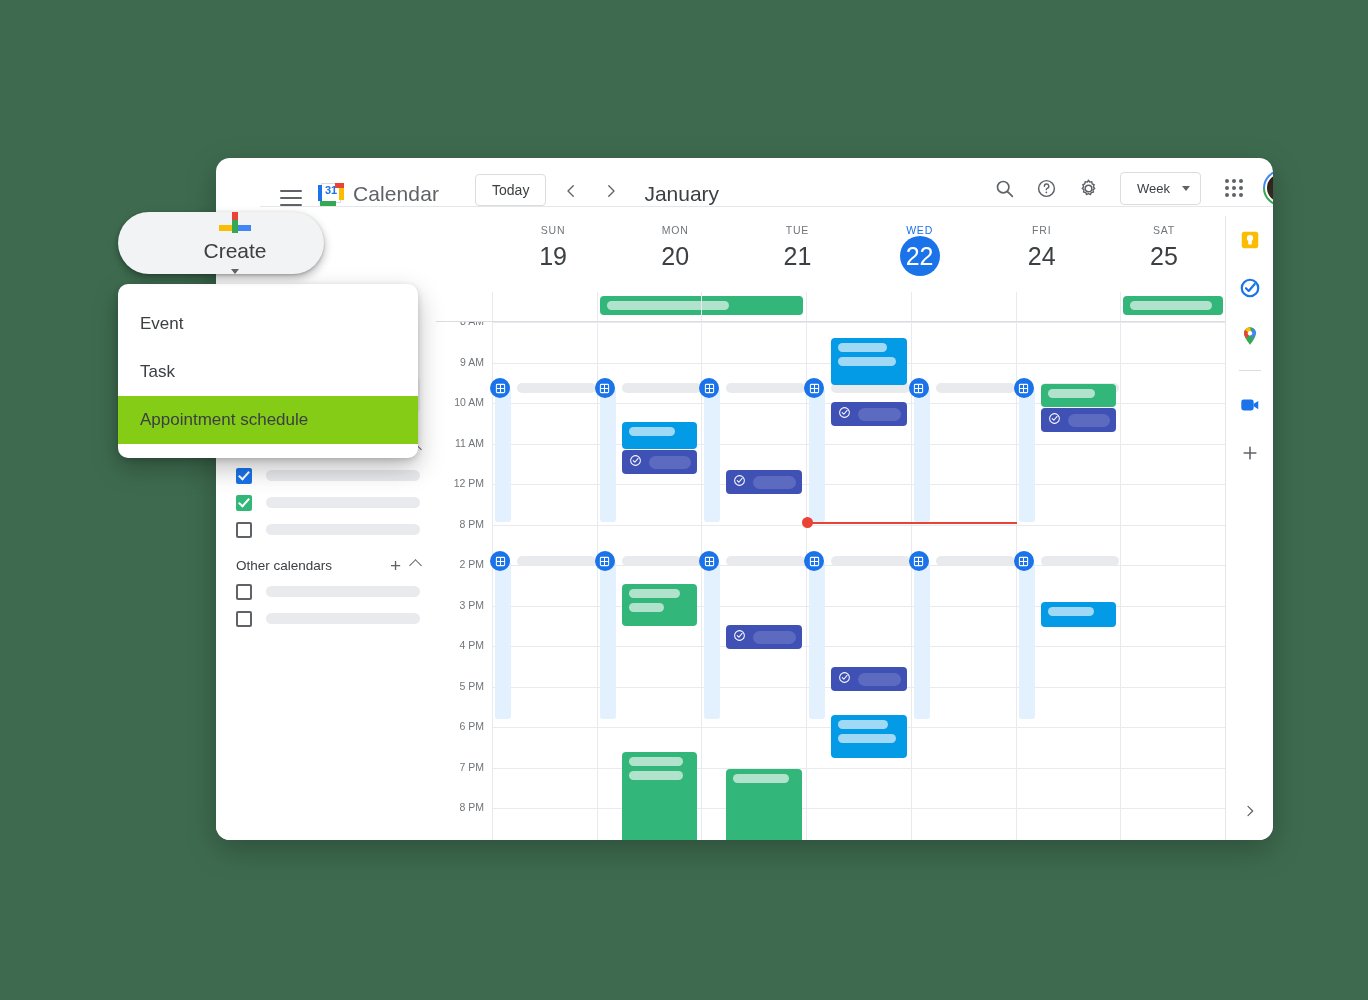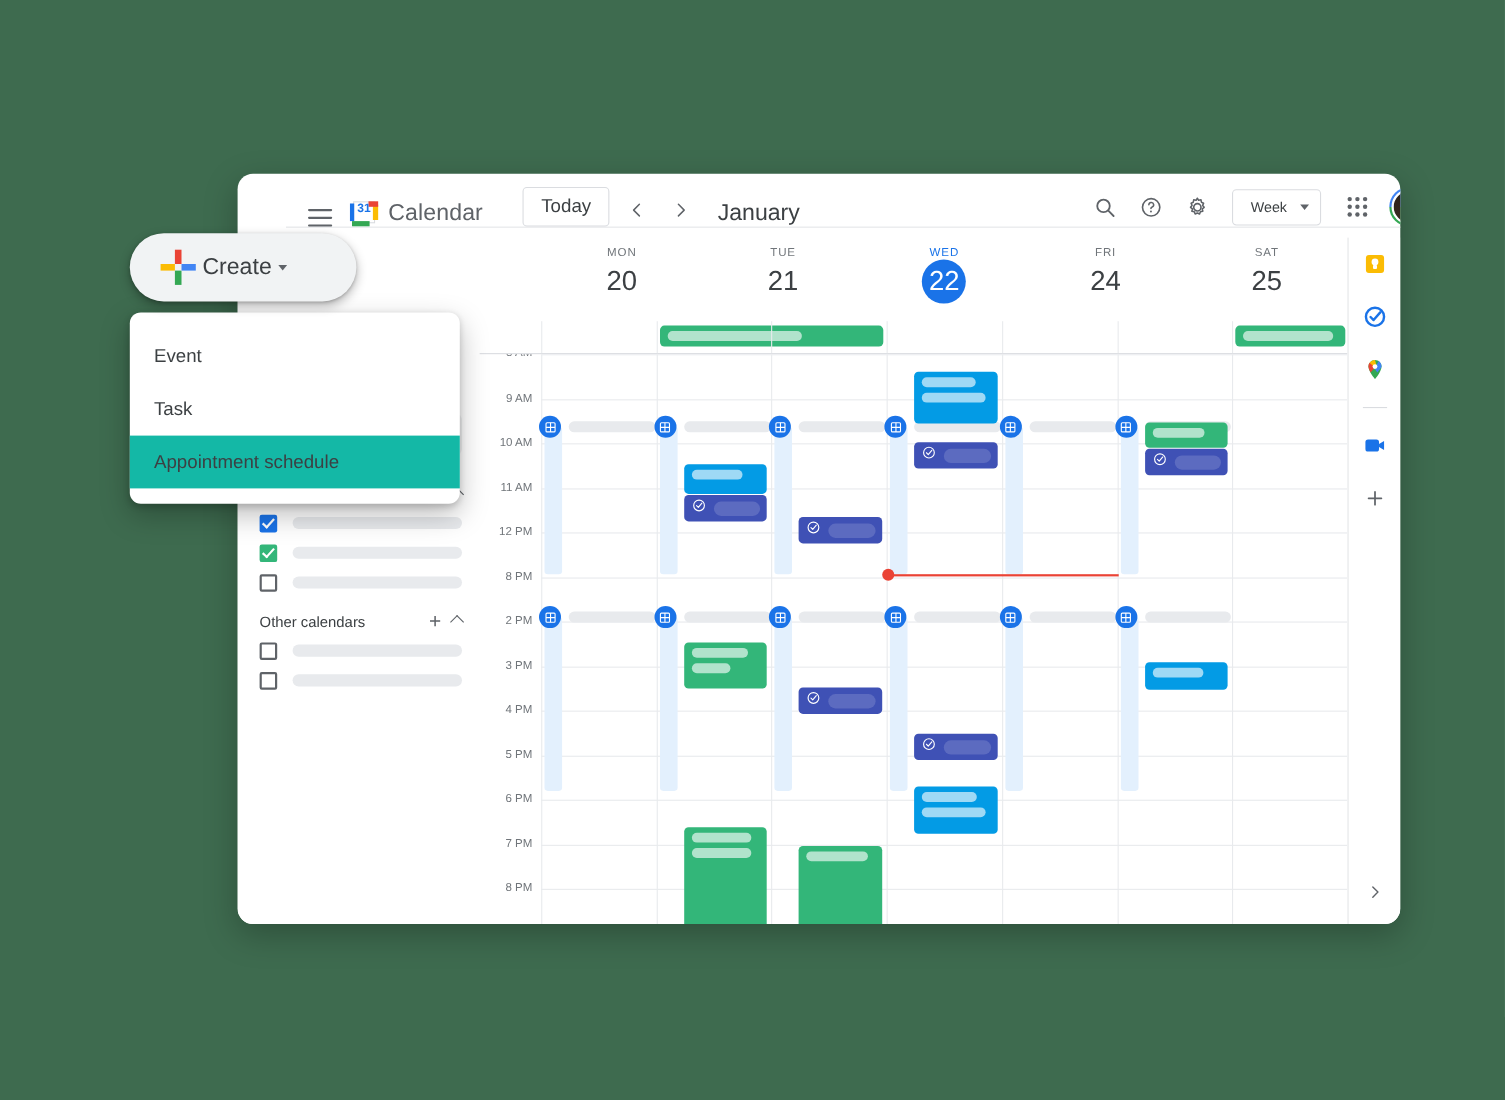--- a/index.html
+++ b/index.html
@@ -35,21 +35,21 @@
   .gcal-logo .body { left:3px; top:3px; width:20px; height:20px; background:#fff; border:1px solid #dadce0;}
   .gcal-logo .blue { left:0; top:5px; width:4px; height:16px; background:#1a73e8; }
   .gcal-logo .green { left:2px; bottom:0; width:16px; height:5px; background:#34a853; }
   .gcal-logo .yellow { right:0; top:6px; width:5px; height:14px; background:#fbbc04; }
   .gcal-logo .red { right:0; top:3px; width:9px; height:5px; background:#ea4335; }
   .gcal-logo .num { position:absolute; left:0; top:4px; width:26px; text-align:center; font-size:11px; font-weight:700; color:#1a73e8; z-index:5;}
   .brand { margin-left: 9px; font-size: 21px; color: #5f6368; letter-spacing:.1px;}
   .today-btn {
     margin-left: 36px; padding: 7px 16px;
     border: 1px solid #dadce0; border-radius: 4px;
-    font-size: 17px; color: #3c4043; background: #fff; cursor: pointer;
+    font-size: 14px; color: #3c4043; background: #fff; cursor: pointer;
   }
   .navarrow {
     width: 30px; height: 30px; margin-left: 10px;
     display:flex; align-items:center; justify-content:center;
     border-radius: 50%; cursor:pointer; color:#5f6368;
   }
   .navarrow:first-of-type { margin-left: 18px; }
   .month-label { margin-left: 18px; font-size: 21px; color: #3c4043; }
   .topbar-right { margin-left: auto; display:flex; align-items:center; padding-right: 18px; }
   .iconbtn { width: 36px; height: 36px; margin-left: 6px; display:flex; align-items:center; justify-content:center; border-radius:50%; cursor:pointer; color:#5f6368;}
@@ -137,38 +137,38 @@
   .rail-icon { width:48px; height:48px; display:flex; align-items:center; justify-content:center; cursor:pointer; }
   .rail-div { width:22px; height:1px; background:#dadce0; margin:10px auto; }
   .rail-expand { position:absolute; bottom:14px; left:0; width:48px; height:30px; display:flex; align-items:center; justify-content:center; color:#5f6368; cursor:pointer;}
 
   
   #create-fab {
     position:absolute; left:118px; top:212px; width:206px; height:62px;
     background:#f1f3f4; border-radius:31px;
     display:flex; align-items:center; padding-left:28px; gap:6px;
     box-shadow: 0 4px 10px rgba(0,0,0,.30), 0 1px 3px rgba(0,0,0,.2);
-    cursor:pointer; z-index:60;
+    cursor:pointer; z-index:60;flex-direction:column;
   }
   .gplus { width:32px; height:32px; position:relative; }
   .gplus i { position:absolute; }
   .gplus .r { left:13px; top:0;  width:6px; height:13px; background:#ea4335; }
   .gplus .g { left:13px; bottom:0; width:6px; height:13px; background:#34a853; }
   .gplus .y { left:0; top:13px; width:13px; height:6px; background:#fbbc04; }
   .gplus .b { right:0; top:13px; width:13px; height:6px; background:#4285f4; }
   .create-label { font-size:21px; color:#3c4043; }
 
   #create-menu {
     position:absolute; left:118px; top:284px; width:300px;
     background:#fff; border-radius:10px; padding:16px 0 14px 0;
     box-shadow: 0 10px 26px rgba(0,0,0,.26), 0 2px 6px rgba(0,0,0,.16);
     z-index:55;
   }
   .menu-item { height:48px; display:flex; align-items:center; padding-left:22px; font-size:17px; color:#3c4043; cursor:pointer; }
-  .menu-item.active { background:#14b8a6; }
+  .menu-item.active { background:#84cc16; }
 </style>
 </head>
 <body>
 
 <div id="app-window">
 
   <div id="topbar">
     <div class="hamburger">
         <i></i>
         <i></i>
@@ -302,20 +302,24 @@
       <span class="cal-name-bar"></span>
     </div>
         </div>
     </div>
   </div>
 
   <div id="grid-area">
     <div id="dayheader">
       <div class="dayhead-cols" id="dayheads">
   <div class="dayhead ">
+    <span class="dow">SUN</span>
+    <span class="dnum"><span class="">19</span></span>
+  </div>
+  <div class="dayhead ">
     <span class="dow">MON</span>
     <span class="dnum"><span class="">20</span></span>
   </div>
   <div class="dayhead ">
     <span class="dow">TUE</span>
     <span class="dnum"><span class="">21</span></span>
   </div>
   <div class="dayhead today">
     <span class="dow">WED</span>
     <span class="dnum"><span class="dnum-wrap">22</span></span>

